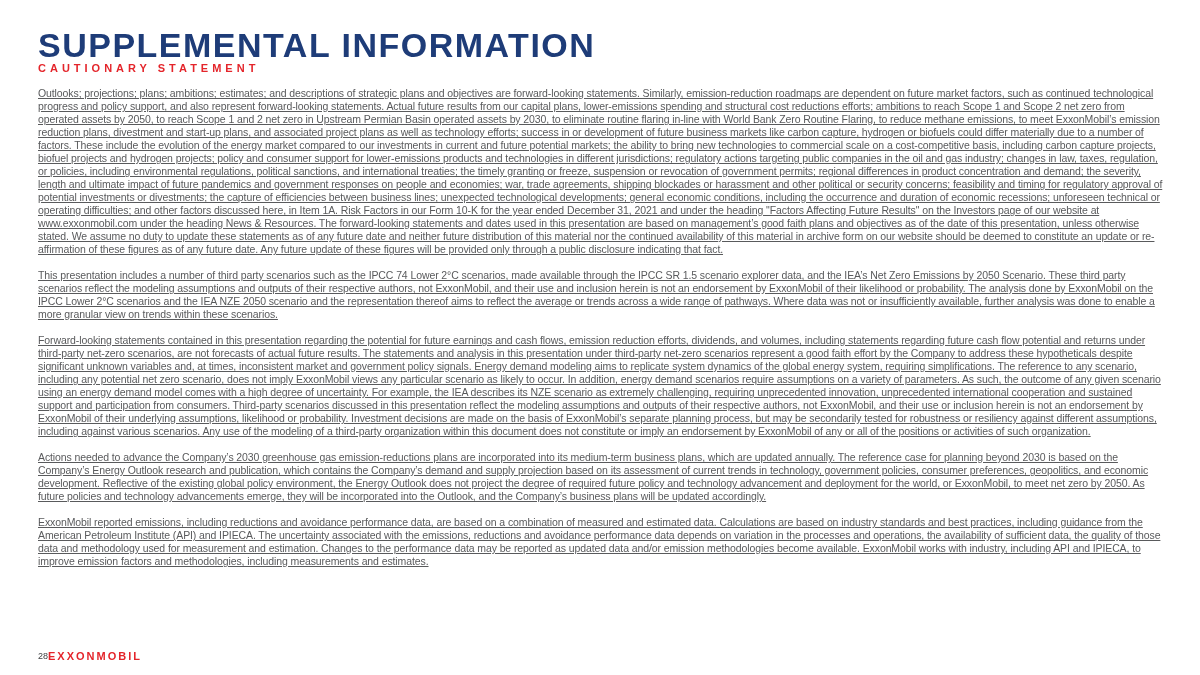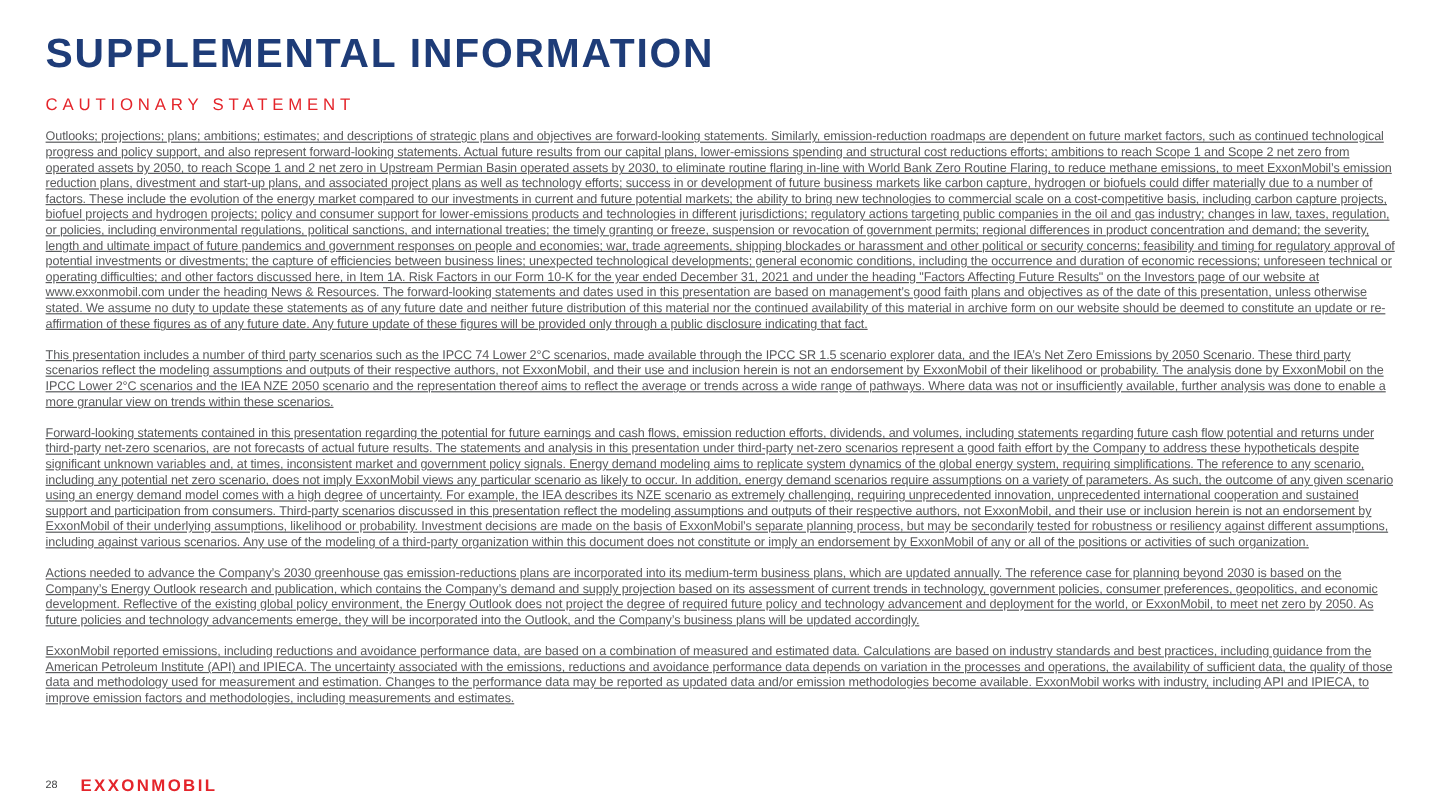--- a/index.html
+++ b/index.html
@@ -15,50 +15,48 @@
   }
   .header { padding: 28px 37px 0 38px; }
   .title {
     font-size: 34px;
     font-weight: bold;
     color: #1e3c78;
     letter-spacing: 1.5px;
     line-height: 1.0;
   }
   .subtitle {
-    margin-top: 17px;
-    font-size: 14px;
-    font-weight: normal;
+    font-size: 11px;
+    font-weight: bold;
     color: #e4252b;
     letter-spacing: 4px;
   }
   .content {
     padding: 13px 37px 0 38px;
     color: #595a5c;
     font-size: 10.5px;
     line-height: 13px;
     letter-spacing: -0.1px;
     text-align: left;
     text-decoration: underline;
   }
   .content p { margin: 0 0 13px 0; }
   .footer {
     position: absolute;
     left: 38px;
     bottom: 13px;
     display: flex;
     align-items: center;
-    gap: 19px;
   }
   .page-number {
     font-size: 9px;
     color: #3f4042;
   }
   .brand {
-    font-size: 14px;
+    font-size: 11px;
     font-weight: bold;
     color: #e4252b;
     letter-spacing: 2px;
   }
 </style>
 </head>
 <body>
 
 <div class="slide">
   <div class="header">

